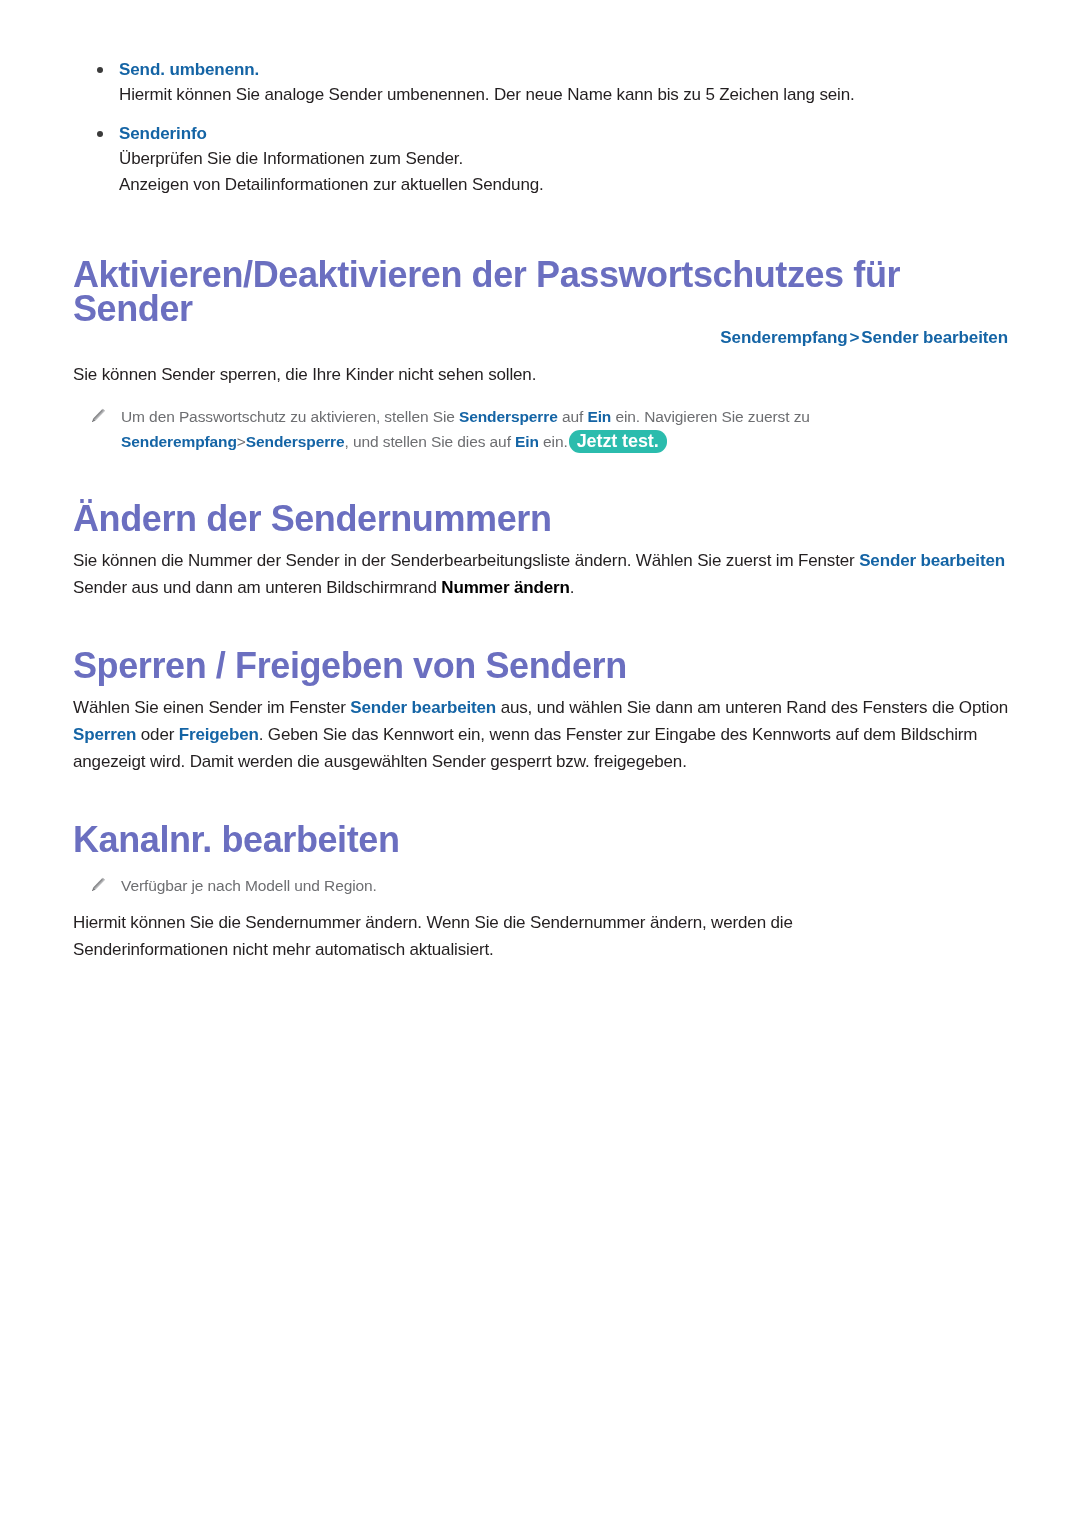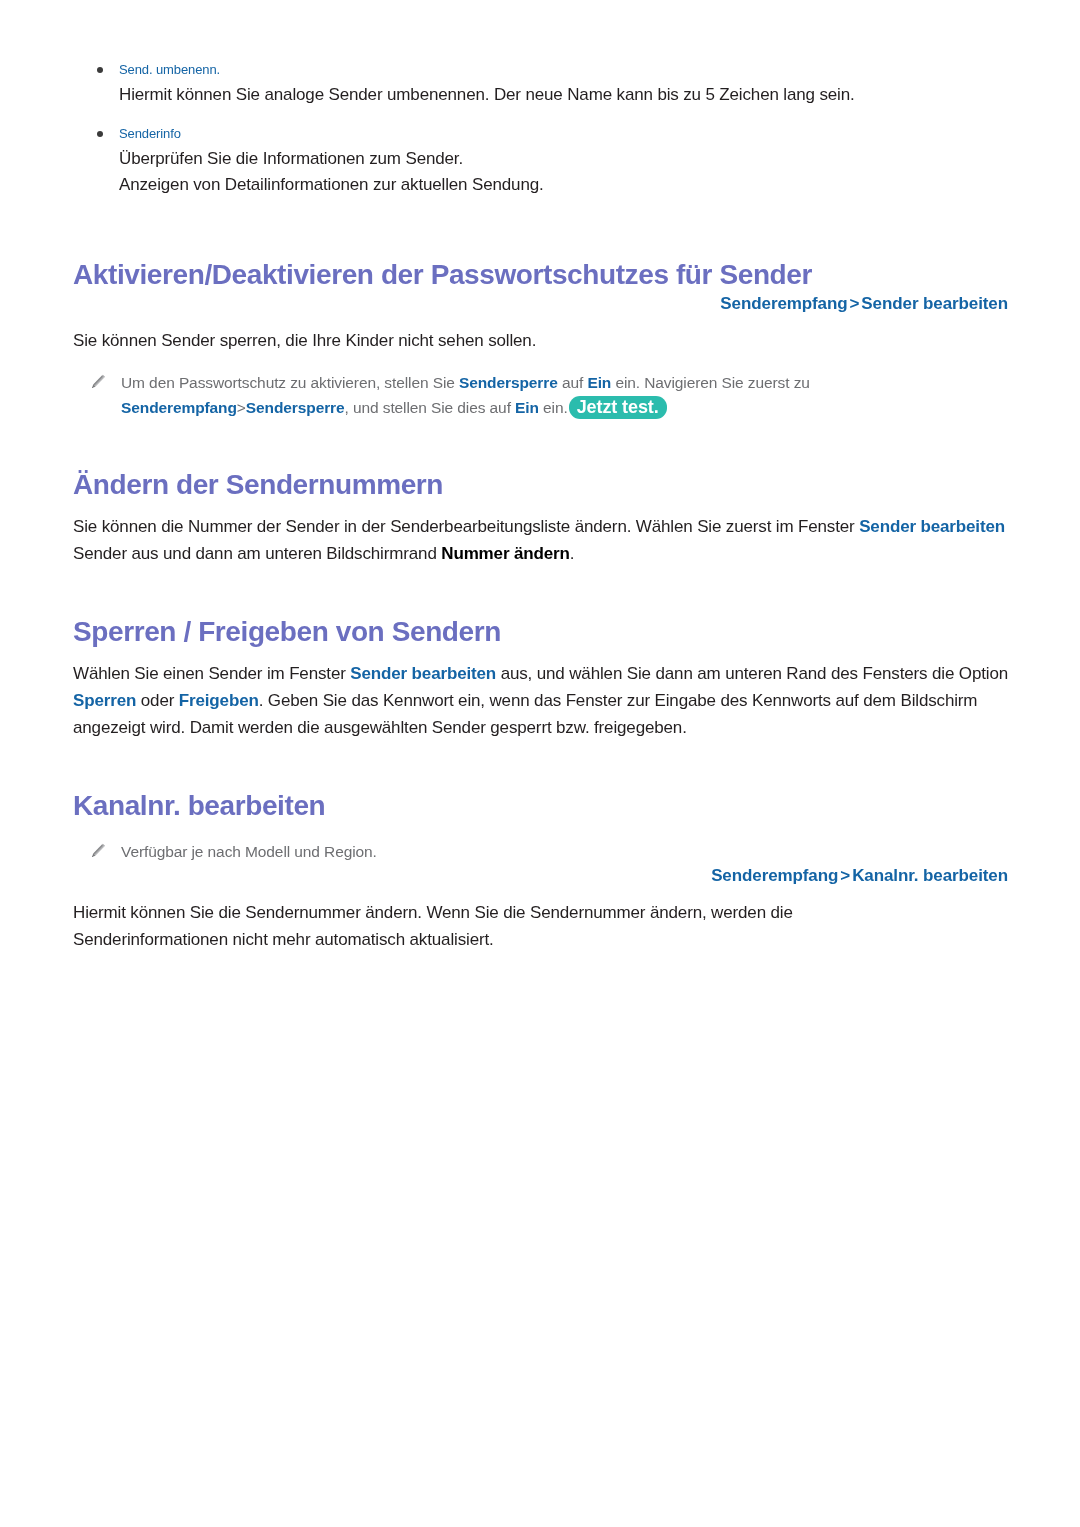--- a/index.html
+++ b/index.html
@@ -41,37 +41,37 @@
     position: absolute;
     left: 24px;
     top: 9px;
     width: 6px;
     height: 6px;
     border-radius: 50%;
     background: #3b3b3b;
   }
   .bullet-label {
     color: #1464a5;
-    font-weight: normal;
-    font-size: 13px;
+    font-weight: bold;
+    font-size: 17px;
     line-height: 24px;
     letter-spacing: -0.1px;
   }
   .bullet-desc {
     padding-left: 46px;
     font-size: 17px;
     line-height: 26px;
     color: #231f20;
     letter-spacing: -0.15px;
   }
 
   
   h2.section-title {
     color: #6b6fc0;
-    font-size: 28px;
+    font-size: 36px;
     font-weight: bold;
     line-height: 34px;
     letter-spacing: -0.4px;
     margin: 0;
     padding: 0;
   }
   .h-gap-1 { height: 60px; }
   .h-gap-2 { height: 48px; }
 
   
@@ -208,20 +208,17 @@
           <path d="M15.2 3.4 l2.6 2.0 -8.1 11.0 -2.6 -2.0 z" fill="#b6b7b9"></path>
           <path d="M15.2 3.4 l1.3 1.0 -8.1 11.0 -1.3 -1.0 z" fill="#8d8e90"></path>
           <path d="M7.1 14.4 l2.6 2.0 -3.4 1.9 z" fill="#77787b"></path>
           <path d="M6.3 18.3 l1.0 -0.55 -0.75 -0.58 z" fill="#4a4b4d"></path>
           <path d="M16.0 2.3 l2.6 2.0 -0.8 1.1 -2.6 -2.0 z" fill="#a9aaac"></path>
         </g>
       </svg>
       <span>Verfügbar je nach Modell und Region.</span>
     </div>
 
-    <div class="breadcrumb">
-      <span>Senderempfang</span><span class="sep">&gt;</span><span>Kanalnr. bearbeiten</span>
-    </div>
 
     <p class="body" style="max-width: 800px;">Hiermit können Sie die Sendernummer ändern. Wenn Sie die Sendernummer ändern, werden die Senderinformationen nicht mehr automatisch aktualisiert.</p>
 
   </div>
 </div>
 
 </body></html>

